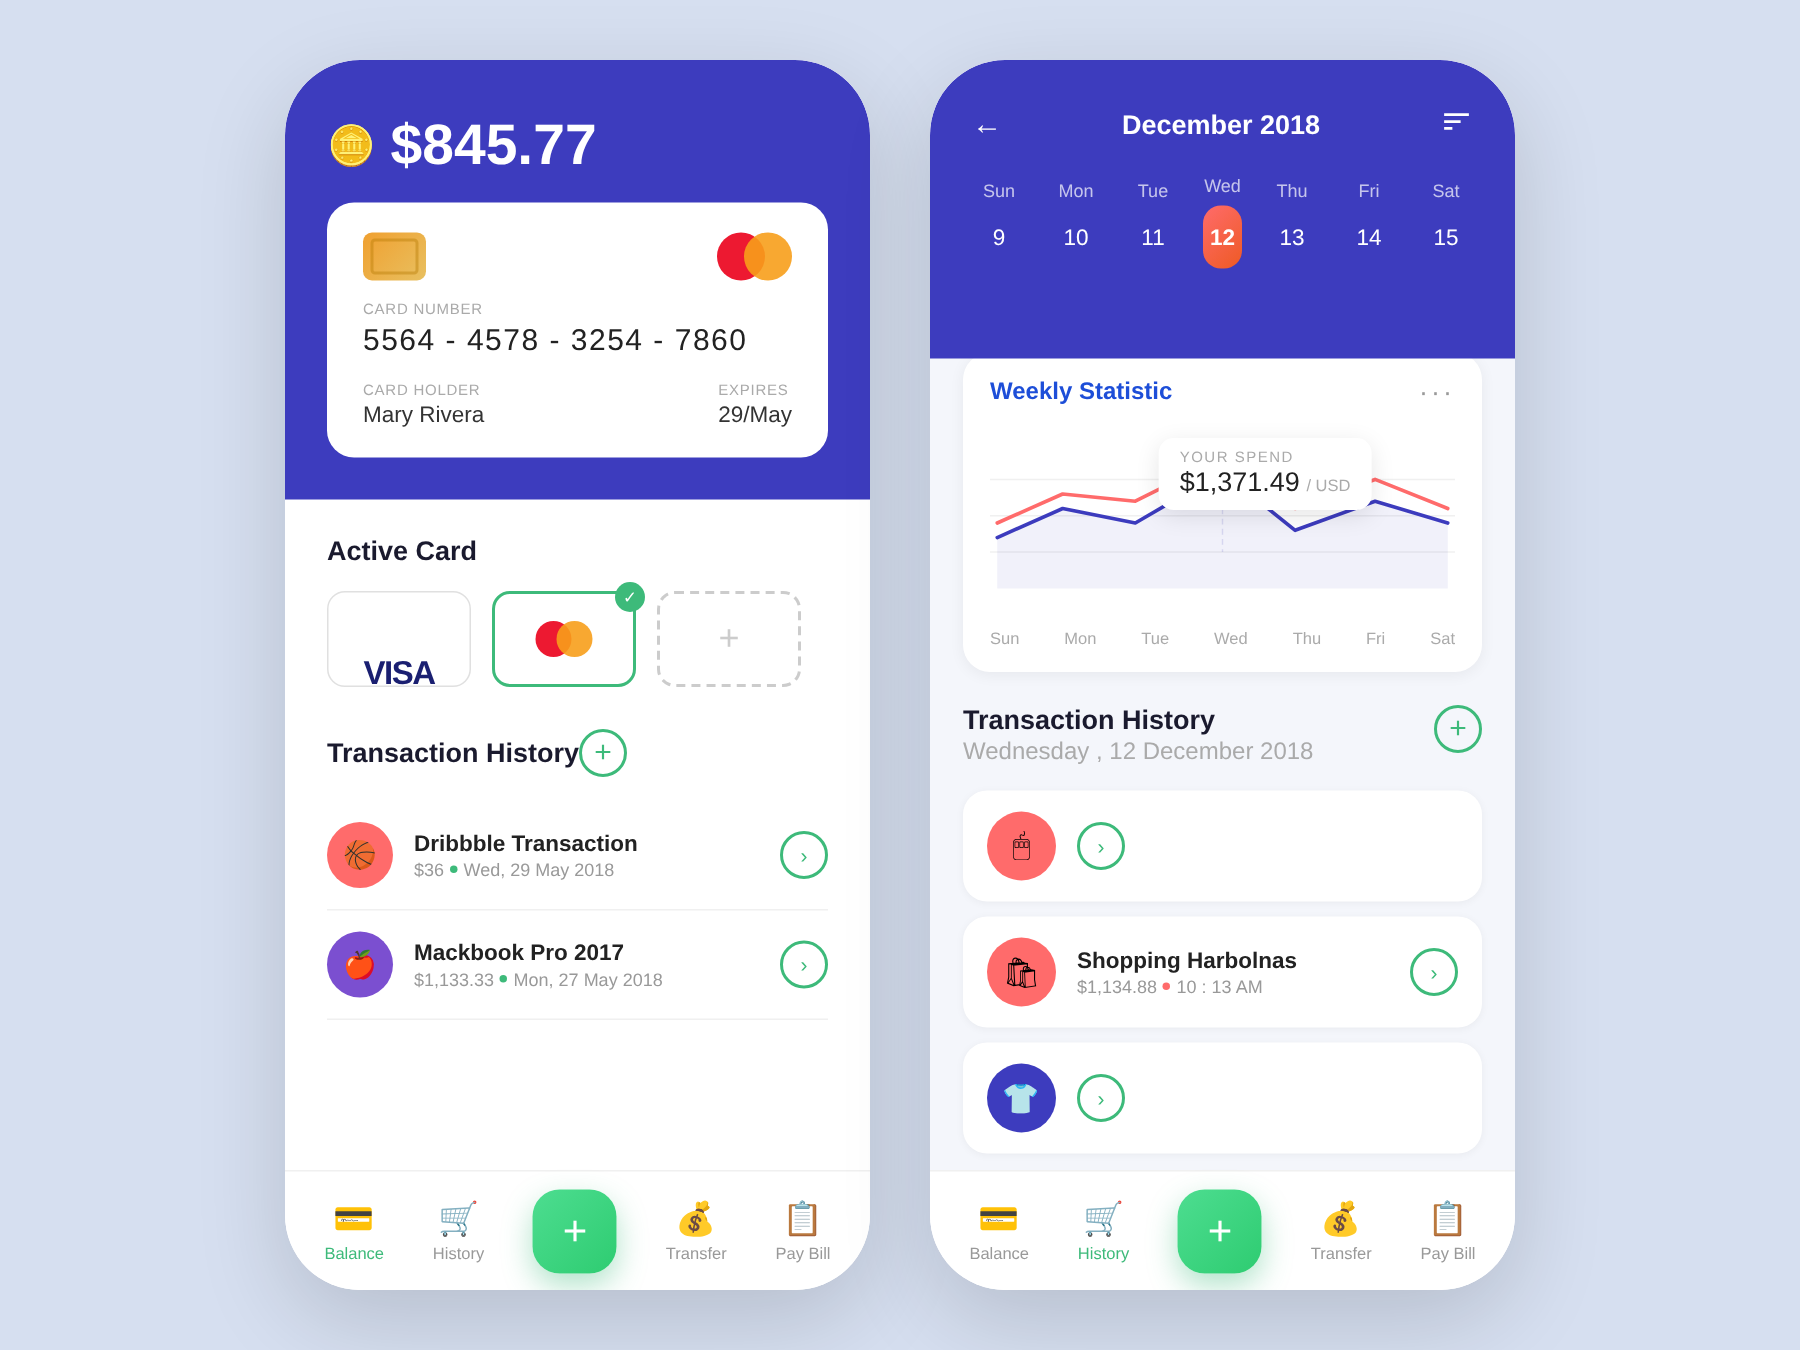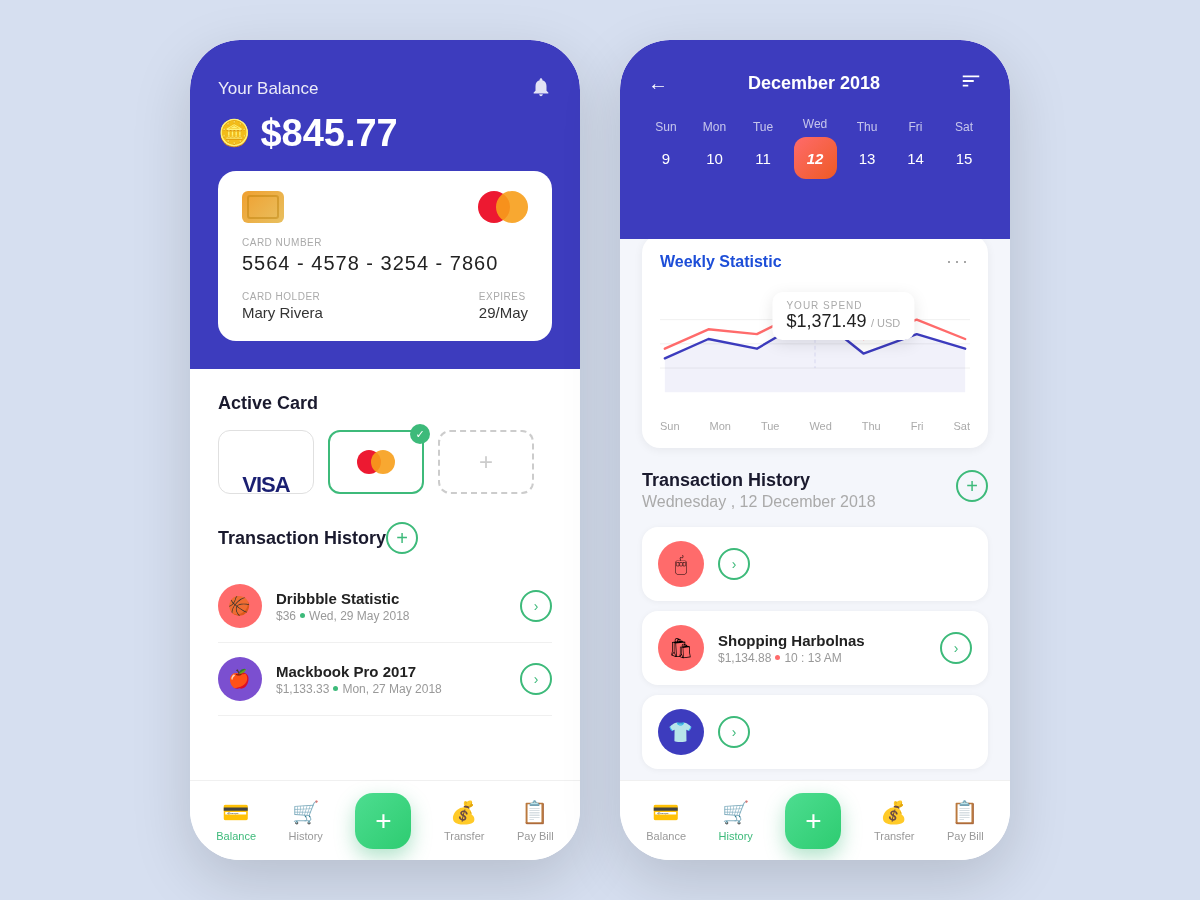--- a/index.html
+++ b/index.html
@@ -326,23 +326,22 @@
       justify-content: center;
       font-size: 15px;
       font-weight: 500;
       color: #fff;
       border-radius: 50%;
     }
     .cal-day-num.active {
       background: linear-gradient(135deg, #ff6b6b, #ee5a24);
       font-weight: 700;
       border-radius: 12px;
-      width: 43px;
+      width: 26px;
       height: 42px;
-      font-style: italic;
     }
 
     
     .right-phone .phone-body {
       flex: 1;
       overflow: hidden;
       background: #f4f6fb;
       margin-top: -24px;
       border-radius: 24px 24px 0 0;
       padding: 0;
@@ -444,28 +443,20 @@
       color: #3dba7a;
       font-size: 14px;
     }
   </style>
 </head>
 <body>
 
 <div class="phone left-phone">
 
   <div class="phone-top">
-    <div class="balance-header">
-      <span class="balance-label">Your Balance</span>
-      <span class="bell-icon">
-        <svg width="22" height="22" viewBox="0 0 24 24">
-            <path d="M12 22c1.1 0 2-.9 2-2h-4c0 1.1.89 2 2 2zm6-6v-5c0-3.07-1.64-5.64-4.5-6.32V4c0-.83-.67-1.5-1.5-1.5s-1.5.67-1.5 1.5v.68C7.63 5.36 6 7.92 6 11v5l-2 2v1h16v-1l-2-2z" fill="rgba(255,255,255,0.85)"></path>
-          </svg>
-      </span>
-    </div>
     <div class="balance-amount">
       <span class="wallet-icon">🪙</span>
       <span>$845.77</span>
     </div>
 
     <div class="card-widget">
       <div class="card-top">
         <div class="chip-icon"></div>
         <div class="mastercard-logo">
           <div class="mc-circle1"></div>
@@ -510,21 +501,21 @@
 
     <div>
       <div class="section-title-row">
         <span class="section-title">Transaction History</span>
         <button class="add-btn">+</button>
       </div>
 
       <div class="transaction-item">
         <div class="tx-icon" style="background:#ff6b6b;">🏀</div>
         <div class="tx-info">
-          <div class="tx-name">Dribbble Statistic</div>
+          <div class="tx-name">Dribbble Transaction</div>
           <div class="tx-meta">
             <span>$36</span>
             <span class="tx-dot"></span>
             <span>Wed, 29 May 2018</span>
           </div>
         </div>
         <div class="tx-arrow">›</div>
       </div>
 
       <div class="transaction-item">

